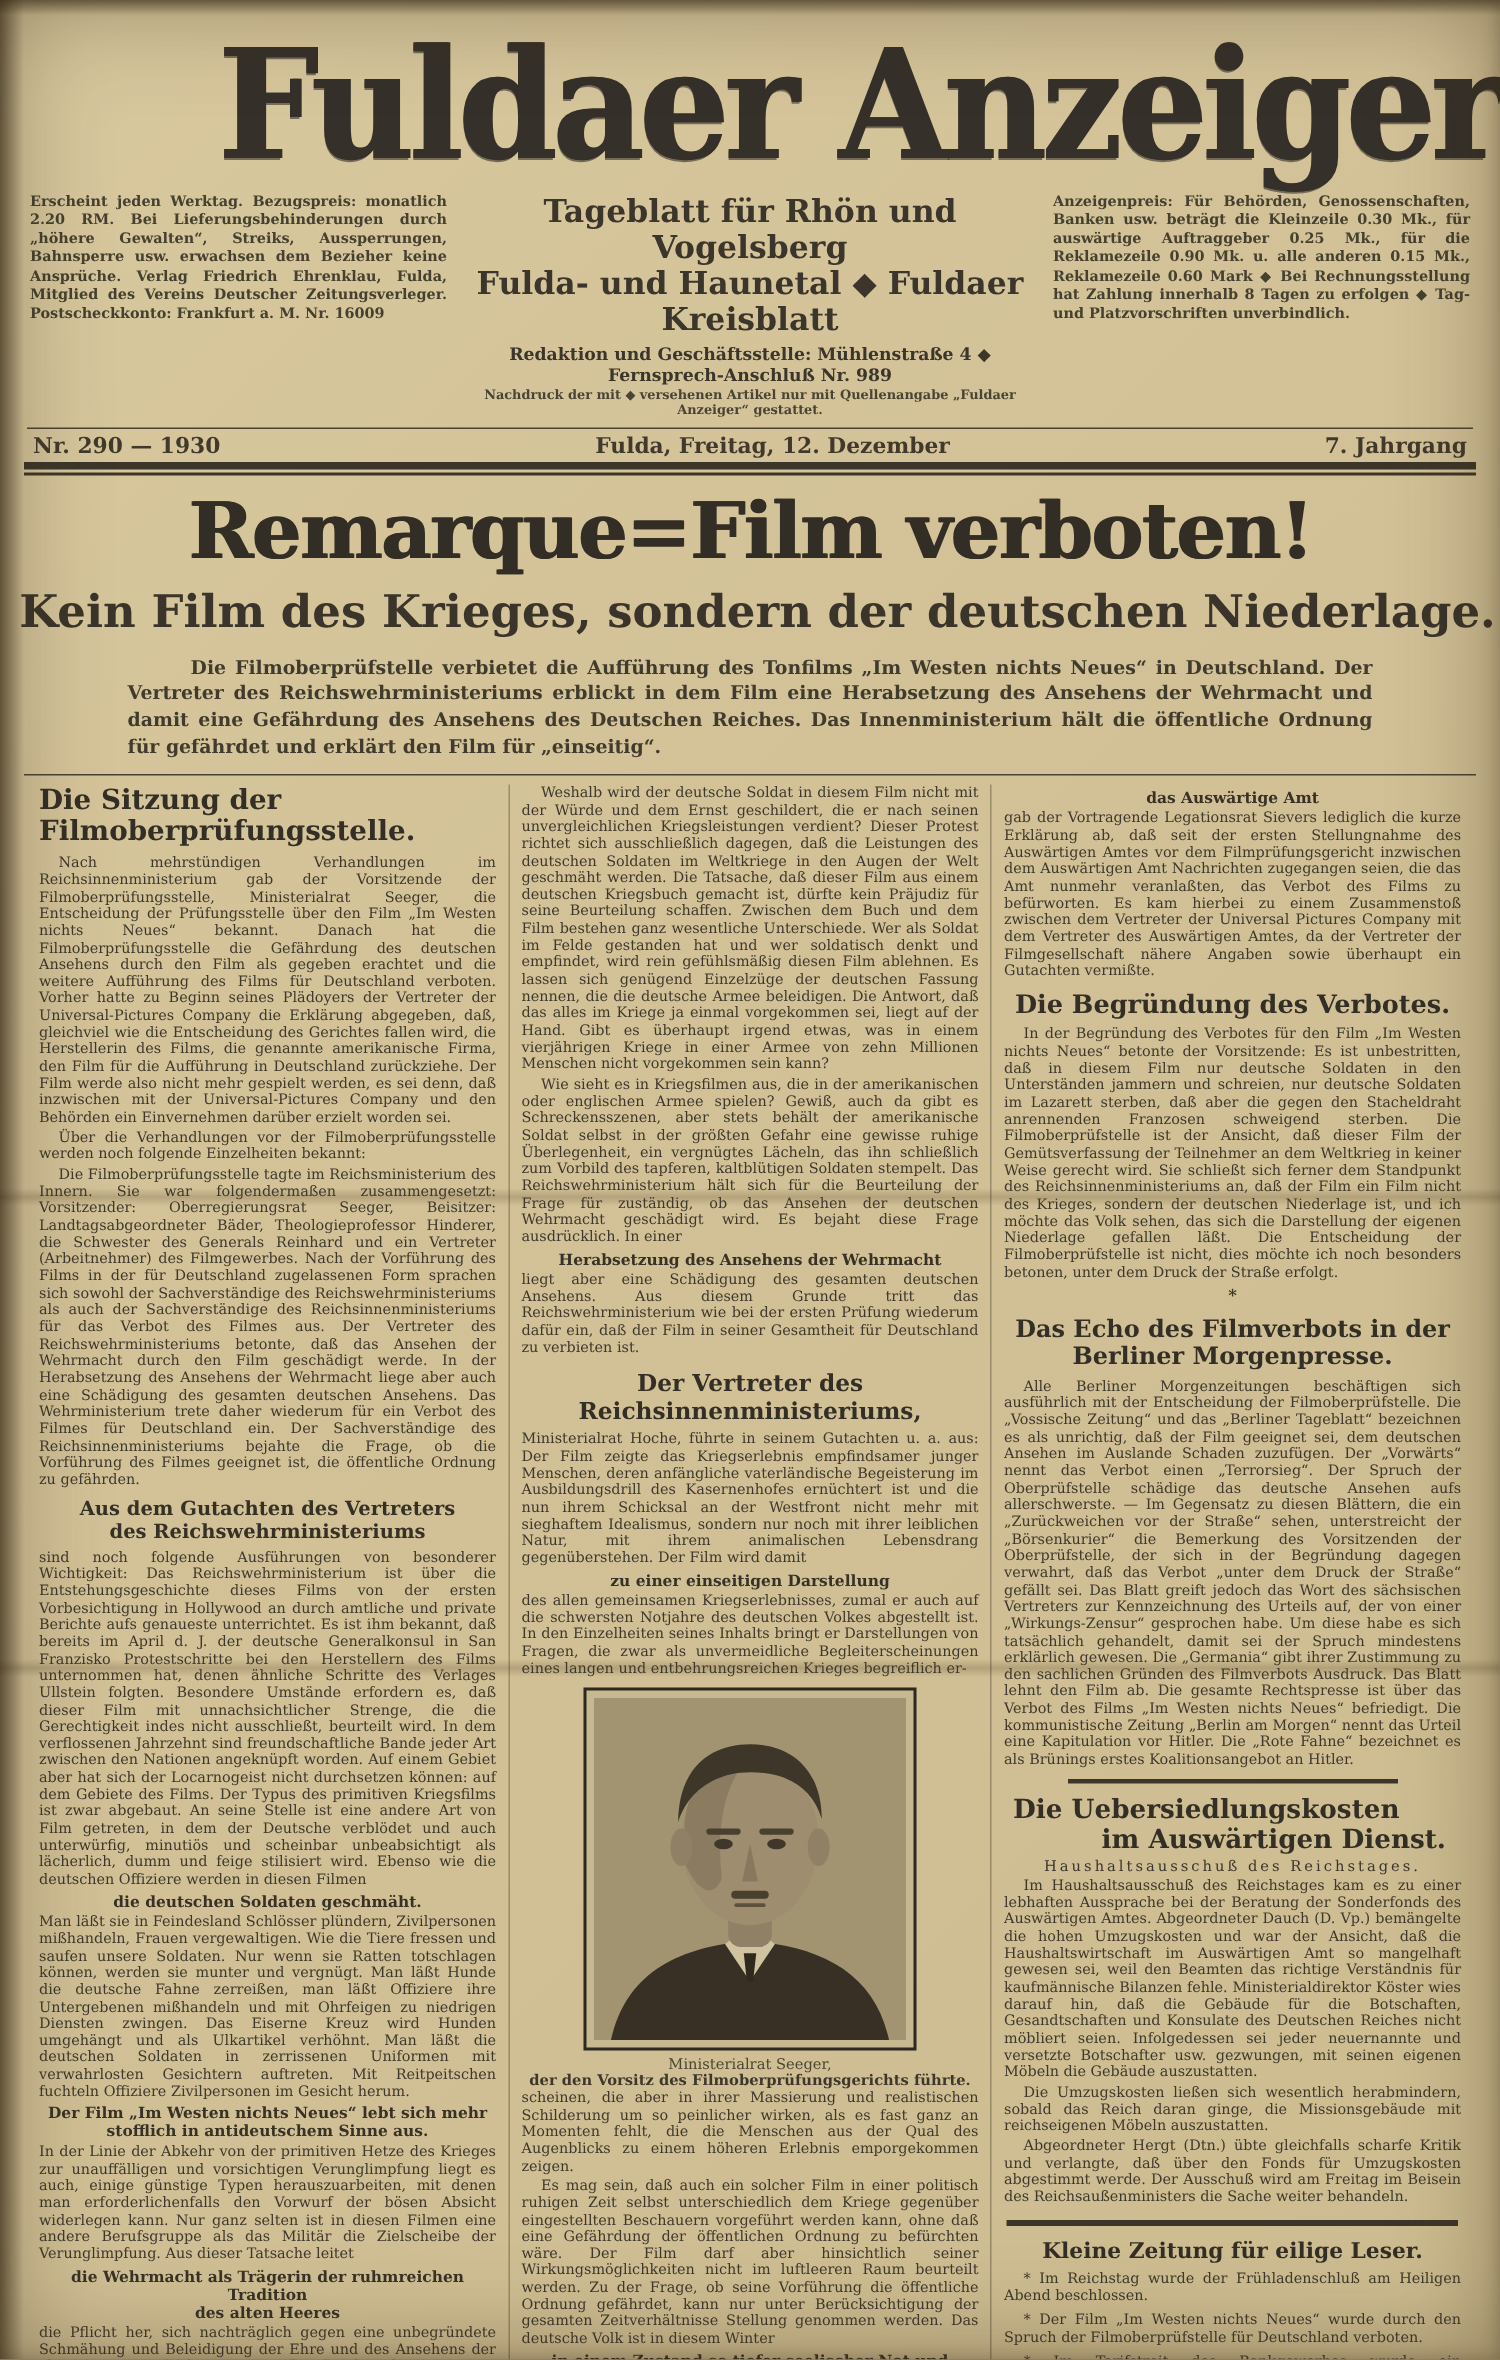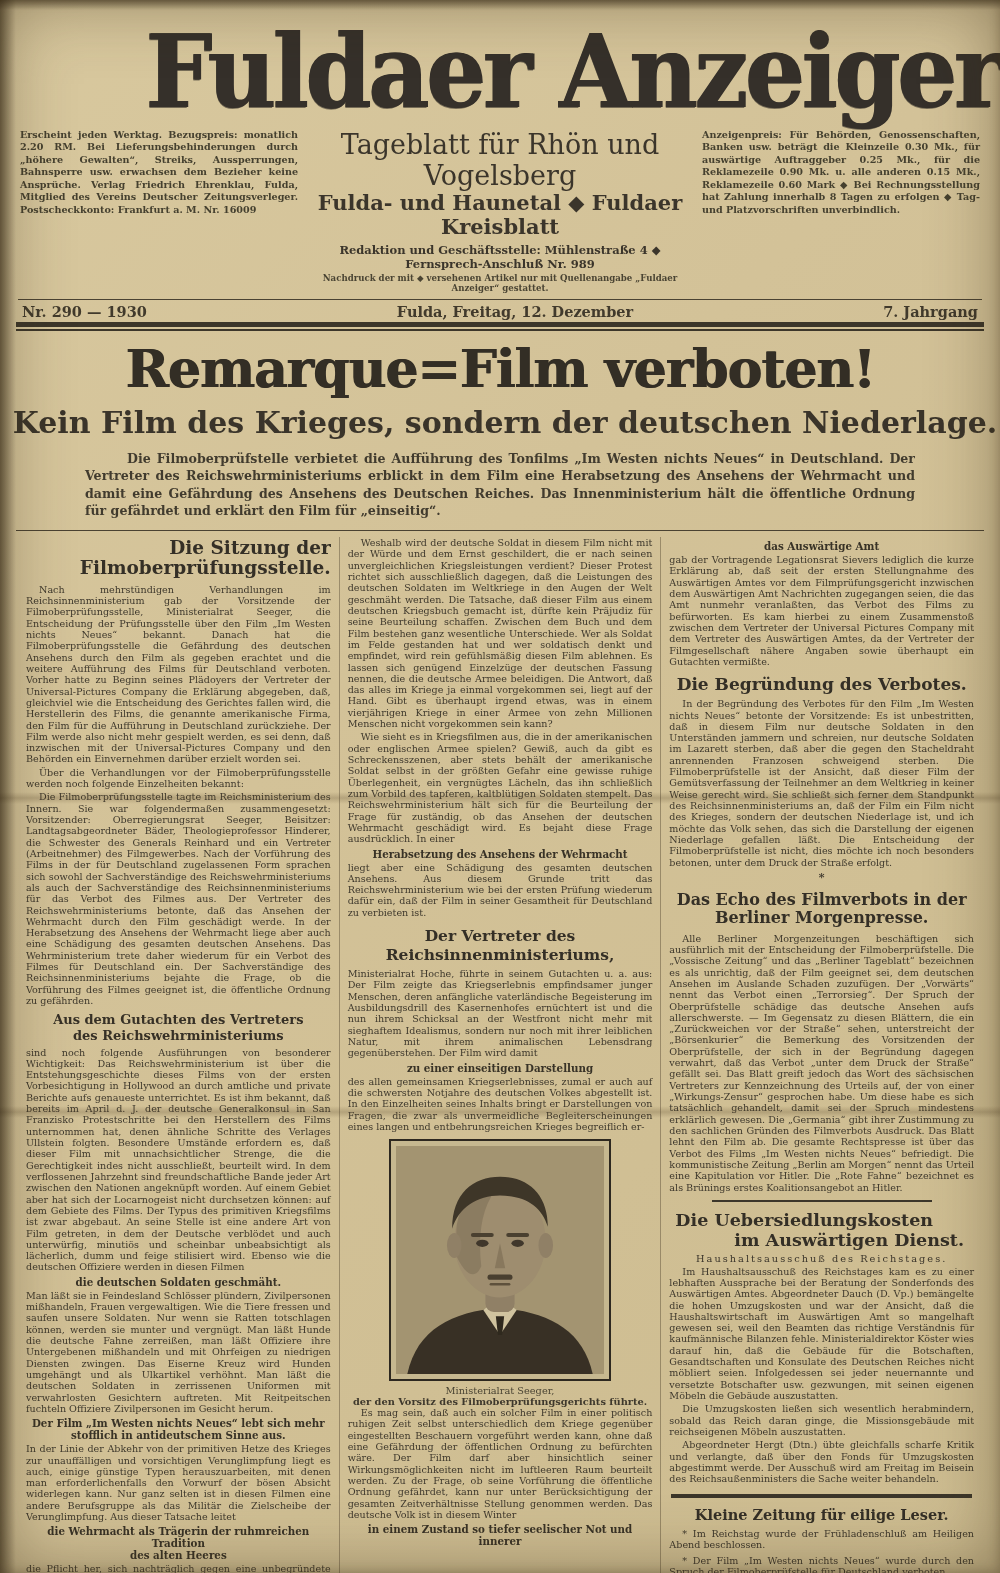--- a/index.html
+++ b/index.html
@@ -20,21 +20,21 @@
   .masthead{padding-top:22px;text-align:right;}
   .masthead .title{
     font-size:94px;line-height:1.05;font-weight:bold;color:#35302a;
     letter-spacing:-3px;transform:scaleY(1.08);
     text-shadow:1.5px 0 0 #35302a, 0 1px 0 rgba(53,48,42,.6);
   }
 
   .infobar{display:flex;align-items:flex-start;padding:8px 20px 4px 20px;gap:14px;}
   .notice{width:278px;font-size:9.6px;font-weight:bold;line-height:1.3;text-align:justify;color:#45402f;}
   .subtitle{flex:1;text-align:center;color:#3b352b;}
-  .subtitle .s1{font-size:27px;font-weight:normal;line-height:1.15;}
+  .subtitle .s1{font-size:21px;font-weight:bold;line-height:1.15;}
   .subtitle .s2{font-size:21px;font-weight:bold;line-height:1.15;}
   .subtitle .s3{font-size:11.5px;font-weight:bold;margin-top:4px;}
   .subtitle .s4{font-size:8.6px;font-weight:bold;margin-top:2px;color:#4a4433;}
 
   .rule-thin{border-top:1.5px solid #4a4232;margin:2px 18px 0 18px;}
   .dateline{display:flex;justify-content:space-between;align-items:baseline;
     padding:3px 22px 2px 22px;font-size:14.5px;font-weight:bold;color:#413a2c;}
   .rule-heavy{height:5px;background:#3c362a;margin:0 16px;}
   .rule-heavy2{height:1.5px;background:#3c362a;margin:2px 16px 0 16px;}
 
@@ -45,21 +45,21 @@
   .leadsummary{width:830px;margin:10px auto 0 auto;font-size:12.6px;font-weight:bold;
     line-height:1.4;text-align:justify;text-indent:42px;color:#413b2e;}
   .rule-lead{border-top:1.5px solid #4a4232;margin:10px 16px 0 16px;}
 
   .cols{display:flex;padding:6px 18px 0 18px;height:1080px;overflow:hidden;}
   .col{flex:1;min-width:0;padding:0 8px;overflow:hidden;}
   .col + .col{border-left:1px solid rgba(70,58,38,.4);}
   .col p{margin:0 0 2px 0;font-size:9.6px;line-height:1.18;text-align:justify;
     text-indent:13px;color:#3e382c;}
   .col p.noindent{text-indent:0;}
-  .h-big{font-size:18.5px;font-weight:bold;text-align:right;margin:1px 0 5px 0;color:#342f26;line-height:1.1;}
+  .h-big{font-size:18.5px;font-weight:bold;text-align:left;margin:1px 0 5px 0;color:#342f26;line-height:1.1;}
   .h-med{font-size:13px;font-weight:bold;text-align:center;margin:6px 0 3px 0;line-height:1.2;color:#363026;}
   .h-mid{font-size:15.5px;font-weight:bold;text-align:center;margin:8px 0 4px 0;color:#342f26;}
   .h-sub{font-size:10.3px;font-weight:bold;text-align:center;margin:3px 0 2px 0;color:#383226;}
   .h-right1{font-size:17px;font-weight:bold;text-align:center;margin:7px 0 4px 0;color:#342f26;}
   .h-right2{font-size:16px;font-weight:bold;text-align:center;margin:7px 0 5px 0;line-height:1.15;color:#342f26;}
   .h-right3{font-size:17.5px;font-weight:bold;margin:8px 0 2px 0;line-height:1.15;color:#342f26;}
   .h-right3 .l1{text-align:left;padding-left:6px;}
   .h-right3 .l2{text-align:right;padding-right:10px;}
   .h-kleine{font-size:14.5px;font-weight:bold;text-align:center;margin:8px 0 5px 0;color:#342f26;}
   .spaced{letter-spacing:2px;font-size:9.8px;font-weight:normal;text-align:center;margin:0 0 2px 0;}
@@ -176,20 +176,21 @@
 
           <rect x="88" y="128" width="24" height="5" rx="2.5" fill="#463d2e"></rect>
           <rect x="90" y="136" width="20" height="2.4" rx="1.2" fill="#5d513c"></rect>
 
           <rect x="0" y="0" width="200" height="228" fill="#6d5f45" opacity="0.08"></rect>
         </svg>
       </div>
       <div class="photocap1">Ministerialrat Seeger,</div>
       <div class="photocap2">der den Vorsitz des Filmoberprüfungsgerichts führte.</div>
 
+      <p class="noindent">scheinen, die aber in ihrer Massierung und realistischen Schilderung um so peinlicher wirken, als es fast ganz an Momenten fehlt, die die Menschen aus der Qual des Augenblicks zu einem höheren Erlebnis emporgekommen zeigen.</p>
       <p>Es mag sein, daß auch ein solcher Film in einer politisch ruhigen Zeit selbst unterschiedlich dem Kriege gegenüber eingestellten Beschauern vorgeführt werden kann, ohne daß eine Gefährdung der öffentlichen Ordnung zu befürchten wäre. Der Film darf aber hinsichtlich seiner Wirkungsmöglichkeiten nicht im luftleeren Raum beurteilt werden. Zu der Frage, ob seine Vorführung die öffentliche Ordnung gefährdet, kann nur unter Berücksichtigung der gesamten Zeitverhältnisse Stellung genommen werden. Das deutsche Volk ist in diesem Winter</p>
       <div class="h-sub">
         <div>in einem Zustand so tiefer seelischer Not und innerer</div>
 
       </div>
 
     </div>
 
     <div class="col">
       <div class="h-sub">das Auswärtige Amt</div>

